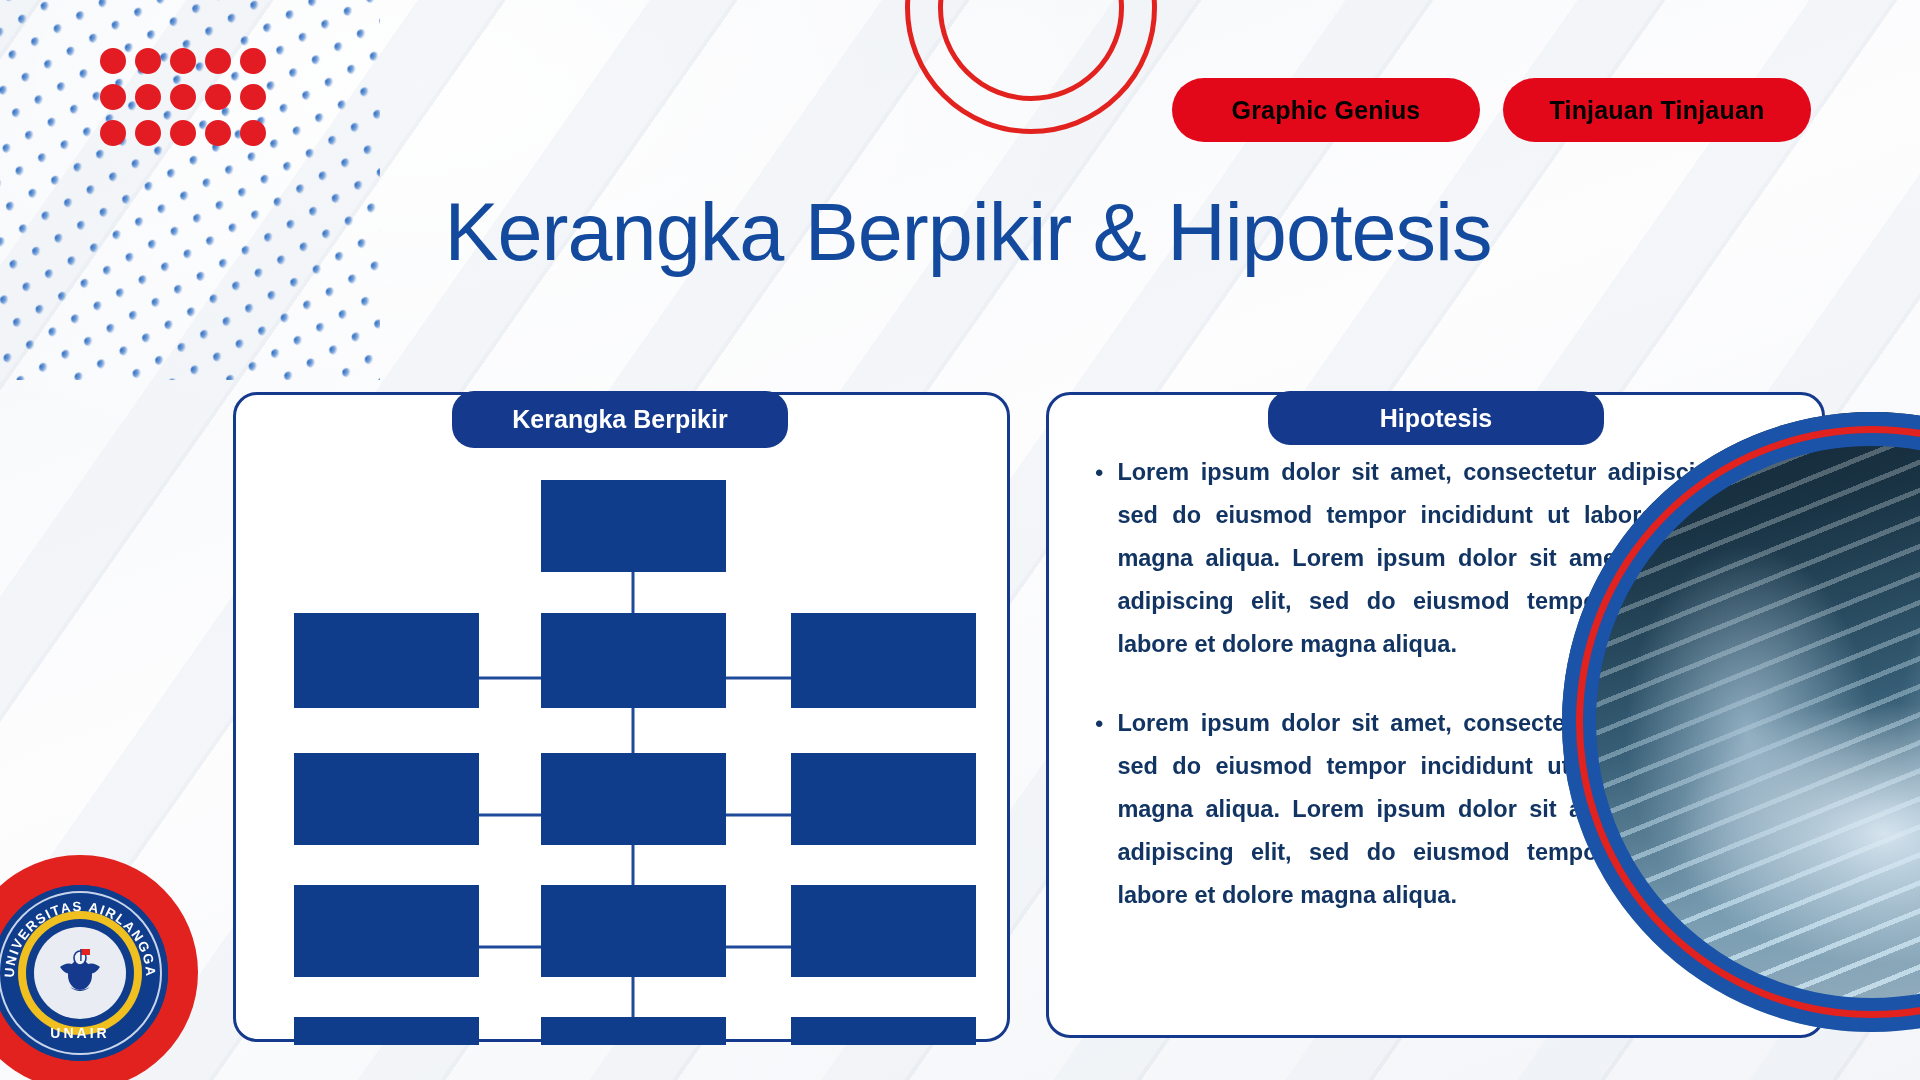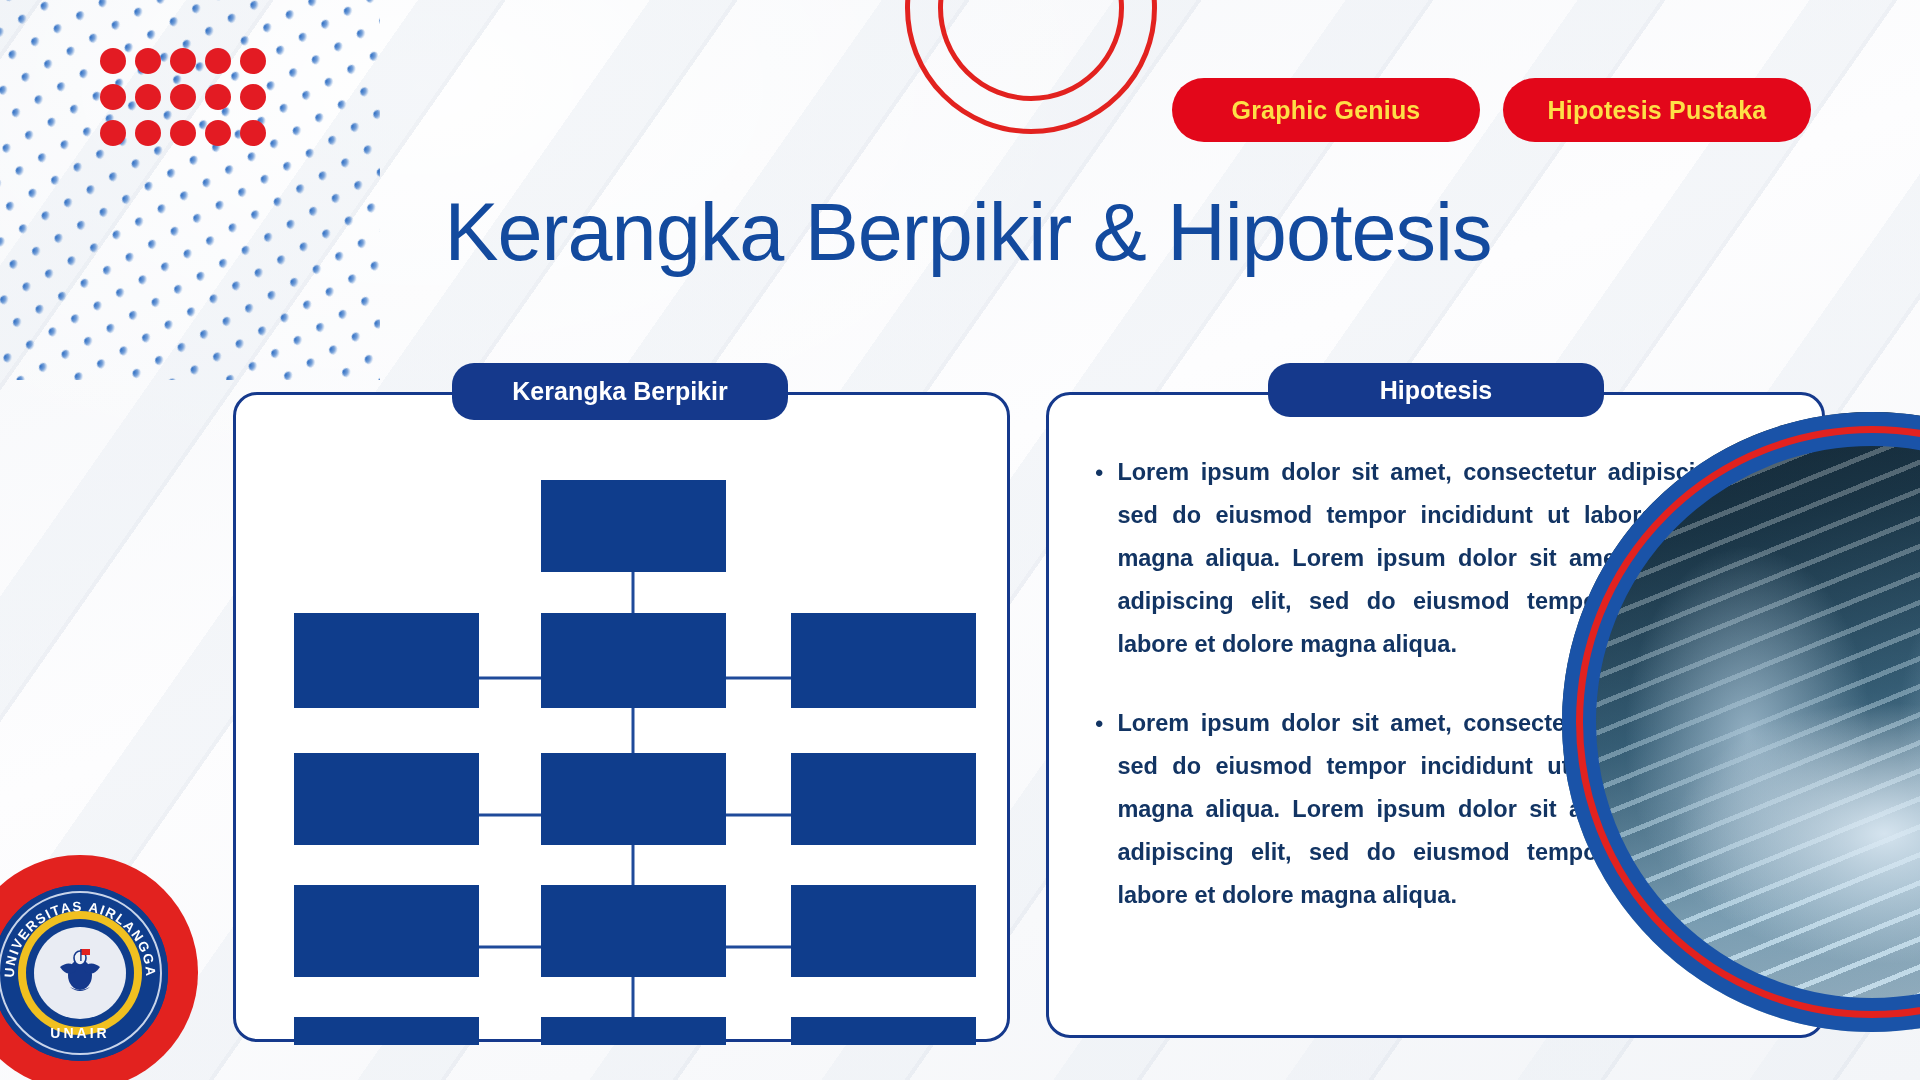--- a/index.html
+++ b/index.html
@@ -68,21 +68,21 @@
     position:absolute; border-radius:50%;
     border:5px solid #e2221f;
   }
   .ring-outer { left:0; top:0; width:252px; height:252px; }
   .ring-inner { left:33px; top:33px; width:186px; height:186px; }
 
   
   .pill {
     position:absolute;
     background:#e3071a;
-    color:#fde047;
+    color:#000000;
     border-radius:999px;
     display:flex; align-items:center; justify-content:center;
     font-weight:bold;
     letter-spacing:.2px;
     white-space:nowrap;
     border:none;
     cursor:pointer;
   }
   #pill-graphic { left:1172px; top:78px; width:308px; height:64px; font-size:25px; }
   #pill-tinjauan{ left:1503px; top:78px; width:308px; height:64px; font-size:25px; }
@@ -112,20 +112,21 @@
   .card-tab {
     position:absolute;
     background:#15398c;
     color:#ffffff;
     border-radius:22px;
     display:flex; align-items:center; justify-content:center;
     font-weight:bold;
     font-size:25px;
     white-space:nowrap;
     z-index:5;
+    margin-top:28px;
   }
   #tab-left  { left:452px; top:363px; width:336px; height:57px; }
   #tab-right { left:1268px; top:363px; width:336px; height:54px; }
 
   
   .flow { position:absolute; left:0; top:0; width:777px; height:650px; }
   .flow svg { display:block; }
 
   
   .bullets {
@@ -279,21 +280,21 @@
       <i></i>
       <i></i>
   </div>
 
   <div class="rings">
     <span class="ring-outer"></span>
     <span class="ring-inner"></span>
   </div>
 
   <button class="pill" id="pill-graphic">Graphic Genius</button>
-  <button class="pill" id="pill-tinjauan">Hipotesis Pustaka</button>
+  <button class="pill" id="pill-tinjauan">Tinjauan Tinjauan</button>
 
   <h1 id="page-title">Kerangka Berpikir &amp; Hipotesis</h1>
 
   <div class="card" id="card-left">
     <div class="flow">
       <svg width="777" height="650" viewBox="0 0 777 650" aria-hidden="true">
         <g stroke="#1f4a9a" stroke-width="3" fill="none">
 
           <line x1="397" y1="177" x2="397" y2="218"></line>
           <line x1="397" y1="313" x2="397" y2="358"></line>

